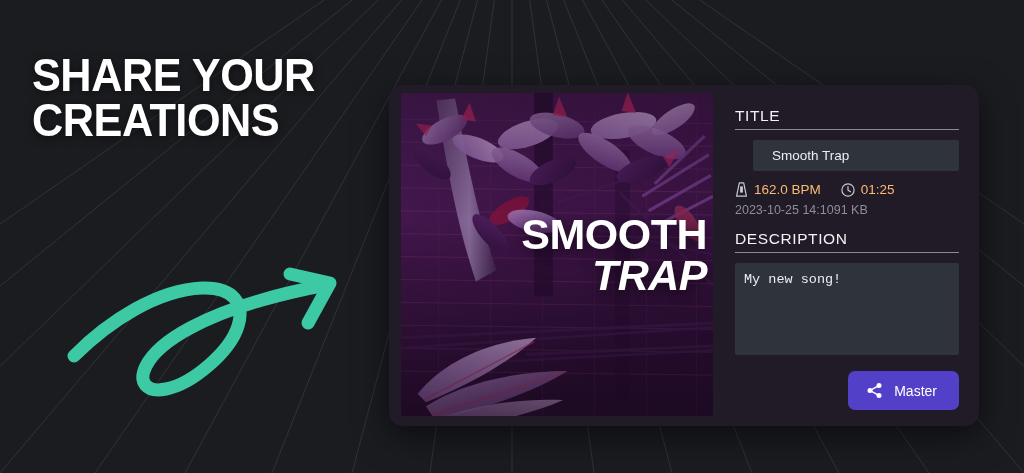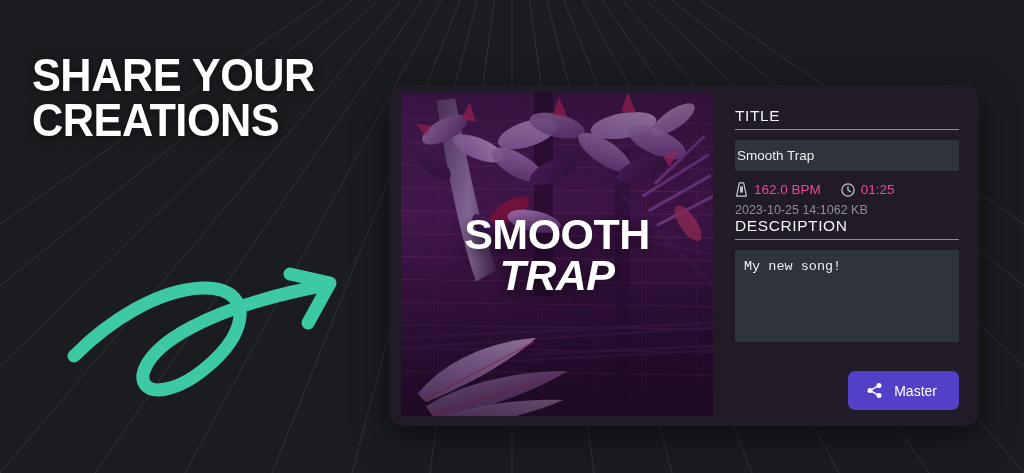--- a/index.html
+++ b/index.html
@@ -84,21 +84,21 @@
     overflow: hidden;
     background: #2a1233;
     border-radius: 2px;
   }
   .art svg.photo { position: absolute; inset: 0; width: 100%; height: 100%; }
   .art-title {
     position: absolute;
     left: 0; right: 0;
     top: 50%;
     transform: translateY(-50%);
-    text-align: center;
+    text-align: right;
     color: #fff;
     font-weight: 700;
     font-size: 43px;
     line-height: 0.96;
     letter-spacing: -0.5px;
     text-shadow: 0 3px 14px rgba(0,0,0,0.6);
     padding: 0 6px;
   }
   .art-title .t2 { display: block; font-style: italic; }
 
@@ -121,41 +121,42 @@
   .rule {
     height: 1px;
     background: #b9b3bd;
     opacity: 0.72;
     margin-bottom: 10px;
   }
   .text-field {
     background: #2e333c;
     color: #eceef1;
     font-size: 13.5px;
-    padding: 8px 2px;
+    padding: 8px 19px;
     border-radius: 2px;
     box-sizing: border-box;
+    margin-left: 18px;
   }
   .meta {
     margin-top: 11px;
     display: flex;
     align-items: center;
     gap: 20px;
-    color: #ec4899;
+    color: #fdba74;
     font-size: 13.5px;
   }
   .meta-item { display: flex; align-items: center; gap: 6px; }
   .meta-item svg { display: block; }
   .meta-sub {
     margin-top: 6px;
     display: flex;
     color: #8e8e97;
     font-size: 12.5px;
   }
-  .desc-block { display: flex; flex-direction: column; justify-content: flex-end; }
+  .desc-block { margin-top: 13px; display: flex; flex-direction: column; justify-content: flex-end; }
   .desc-area {
     background: #2e333c;
     color: #eceef1;
     font-size: 13.5px;
     padding: 9px 9px;
     height: 92px;
     border-radius: 2px;
     box-sizing: border-box;
     font-family: Liberation Mono, monospace;
   }
@@ -386,21 +387,21 @@
                 <circle cx="7" cy="7" r="6.1" fill="none" stroke="#c9c9cf" stroke-width="1.2"></circle>
                 <path d="M7 3.6 V7.2 L9.5 8.8" fill="none" stroke="#c9c9cf" stroke-width="1.2" stroke-linecap="round"></path>
               </svg>
             </span>
             <span>01:25</span>
           </div>
         </div>
 
         <div class="meta-sub">
           <span>2023-10-25 14:10</span>
-          <span>62 KB</span>
+          <span>91 KB</span>
         </div>
 
         <div class="desc-block">
           <div class="sec-label">DESCRIPTION</div>
           <div class="rule"></div>
           <div class="desc-area" placeholder="Description">My new song!</div>
         </div>
 
         <div class="actions">
           <button class="share-btn">

